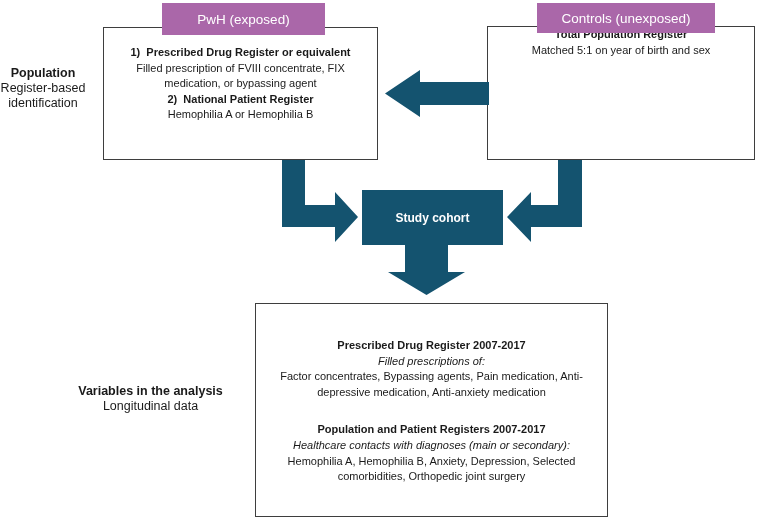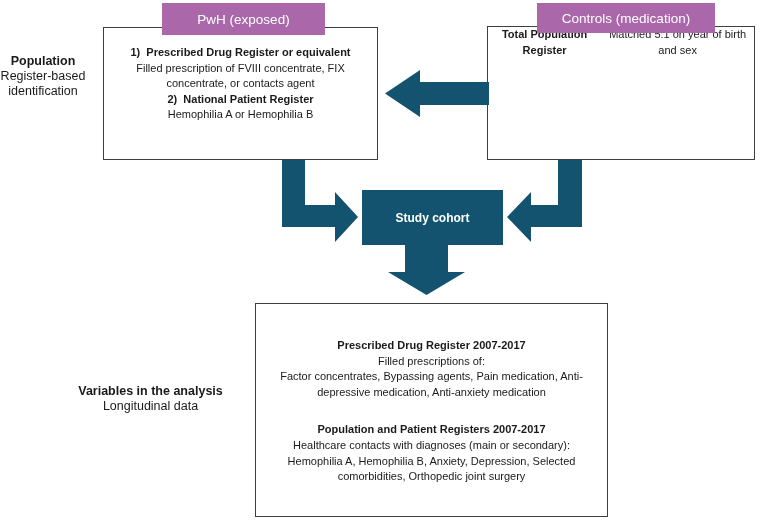--- a/index.html
+++ b/index.html
@@ -27,54 +27,54 @@
     color:#fff;
     font-weight:normal;
     font-size:13.5px;
     display:flex;
     align-items:center;
     justify-content:center;
     z-index:2;
     box-sizing:border-box;
   }
   .bold{font-weight:bold;}
-  .italic{}
+  .italic{font-style:italic;}
   .keep-spaces{white-space:pre-wrap;}
 
   .side-label{
     position:absolute;
     text-align:center;
     font-size:12.5px;
     line-height:15px;
   }
 
   .exposed-box{left:103px;top:27px;width:275px;height:133px;padding:17px 10px 0 10px;}
   .exposed-header{left:162px;top:3px;width:163px;height:32px;}
   .controls-box{
     left:487px;top:26px;width:268px;height:134px;
-    display:flex;flex-direction:row;justify-content:flex-start;
+    display:flex;flex-direction:column;justify-content:flex-start;
   }
   .controls-header{left:537px;top:3px;width:178px;height:30px;}
 
   .cohort-box{
     position:absolute;
     left:362px;top:190px;width:141px;height:55px;
     background:var(--teal);
     color:#fff;font-weight:bold;font-size:12px;
     display:flex;align-items:center;justify-content:center;
     z-index:1;
   }
 
   .analysis-box{left:255px;top:303px;width:353px;height:214px;padding:34px 4px 8px 4px;}
   .section2{margin-top:22px;}
 
   .arrow{position:absolute;}
   .arrow polygon{fill:var(--teal);}
 
-  .label-population{left:0;top:54px;width:86px;}
+  .label-population{left:0;top:66px;width:86px;}
   .label-variables{left:58px;top:384px;width:185px;}
 </style>
 </head>
 <body>
 
 <div class="canvas">
 
   <div class="side-label label-population">
     <div class="bold">Population</div>
     <div>Register-based identification</div>
@@ -83,27 +83,27 @@
   <div class="side-label label-variables">
     <div class="bold">Variables in the analysis</div>
     <div>Longitudinal data</div>
   </div>
 
   <div class="purple-header exposed-header">
     <span>PwH (exposed)</span>
   </div>
   <div class="box exposed-box">
     <div class="bold keep-spaces">1)  Prescribed Drug Register or equivalent</div>
-    <div>Filled prescription of FVIII concentrate, FIX concentrate, or contacts agent</div>
+    <div>Filled prescription of FVIII concentrate, FIX medication, or bypassing agent</div>
     <div class="bold keep-spaces">2)  National Patient Register</div>
     <div>Hemophilia A or Hemophilia B</div>
   </div>
 
   <div class="purple-header controls-header">
-    <span>Controls (medication)</span>
+    <span>Controls (unexposed)</span>
   </div>
   <div class="box controls-box">
     <div class="bold">Total Population Register</div>
     <div>Matched 5:1 on year of birth and sex</div>
   </div>
 
   <svg class="arrow" style="left:385px;top:70px" width="104" height="47" viewBox="0 0 104 47" aria-hidden="true">
     <polygon points="0,23.5 35,0 35,12 104,12 104,35 35,35 35,47"></polygon>
   </svg>
 

